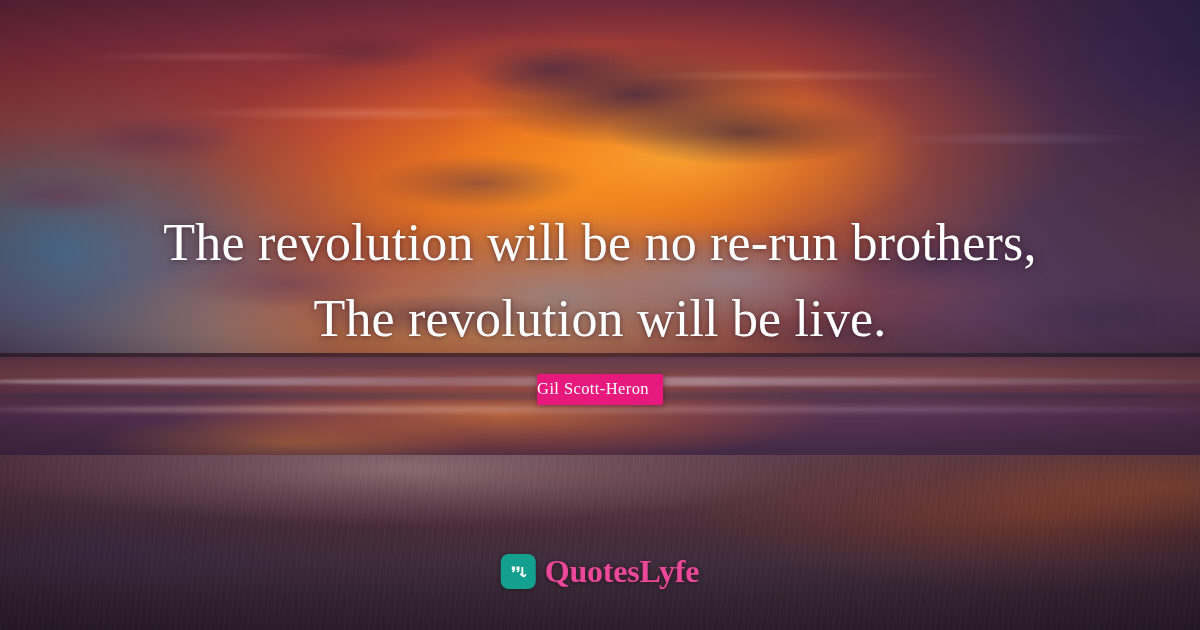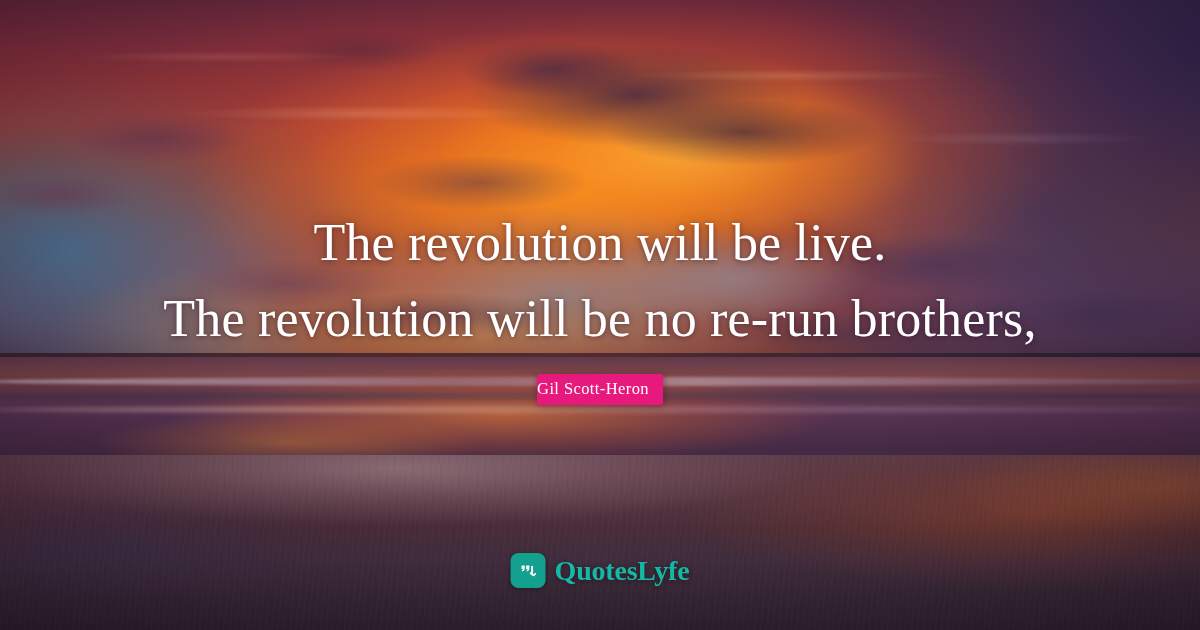--- a/index.html
+++ b/index.html
@@ -353,23 +353,23 @@
     height: 35px;
     border-radius: 8px;
     background: #13a08e;
     display: flex;
     align-items: center;
     justify-content: center;
     box-shadow: 0 1px 4px rgba(0,0,0,0.35);
     flex: none;
   }
   .brand-name {
-    color: #14b8a6;
+    color: #ec4899;
     font-family: "Liberation Serif", serif;
-    font-size: 28px;
+    font-size: 32px;
     font-weight: 700;
     letter-spacing: -0.2px;
     text-shadow: 0 1px 4px rgba(30,10,10,0.55);
     white-space: nowrap;
   }
 </style>
 </head>
 <body>
 
 <div id="poster">
@@ -395,22 +395,22 @@
 
   <div class="sand"></div>
   <div class="sand-shine"></div>
   <div class="sand-texture"></div>
 
   <div class="layer vignette"></div>
 
   <div class="content">
 
     <div class="quote-block">
+      <div class="quote-line">The revolution will be no re-run brothers,</div>
       <div class="quote-line">The revolution will be live.</div>
-      <div class="quote-line">The revolution will be no re-run brothers,</div>
     </div>
 
     <div class="author-badge">Gil Scott-Heron</div>
 
     <div class="brand">
       <span class="brand-mark">
         <svg width="24" height="24" viewBox="0 0 24 24" aria-hidden="true">
           <path d="M5.0 6.4h3.2v3.0c0 1.5-0.9 2.6-2.4 3.1l-0.6-1.2c0.8-0.3 1.2-0.8 1.2-1.4H5.0z" fill="#ffffff"></path>
           <path d="M9.6 6.4h3.2v3.0c0 1.5-0.9 2.6-2.4 3.1l-0.6-1.2c0.8-0.3 1.2-0.8 1.2-1.4H9.6z" fill="#ffffff"></path>
           <path d="M14.6 7.0h1.9v7.4c0 0.6 0.3 0.9 0.8 0.9l1.4-1.6 1.1 1.0-2.2 2.6c-1.9 0.1-3.0-1.0-3.0-2.8z" fill="#ffffff"></path>

